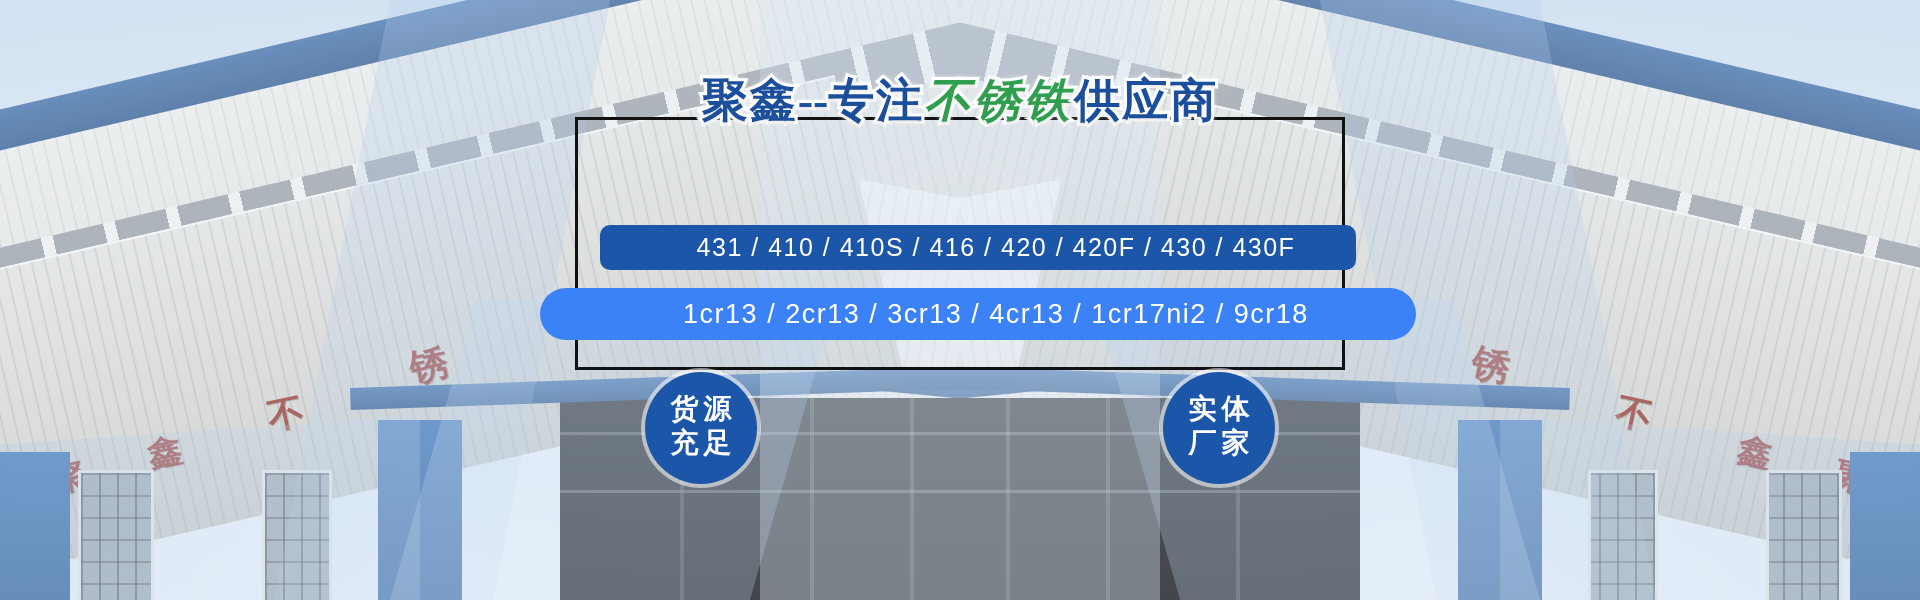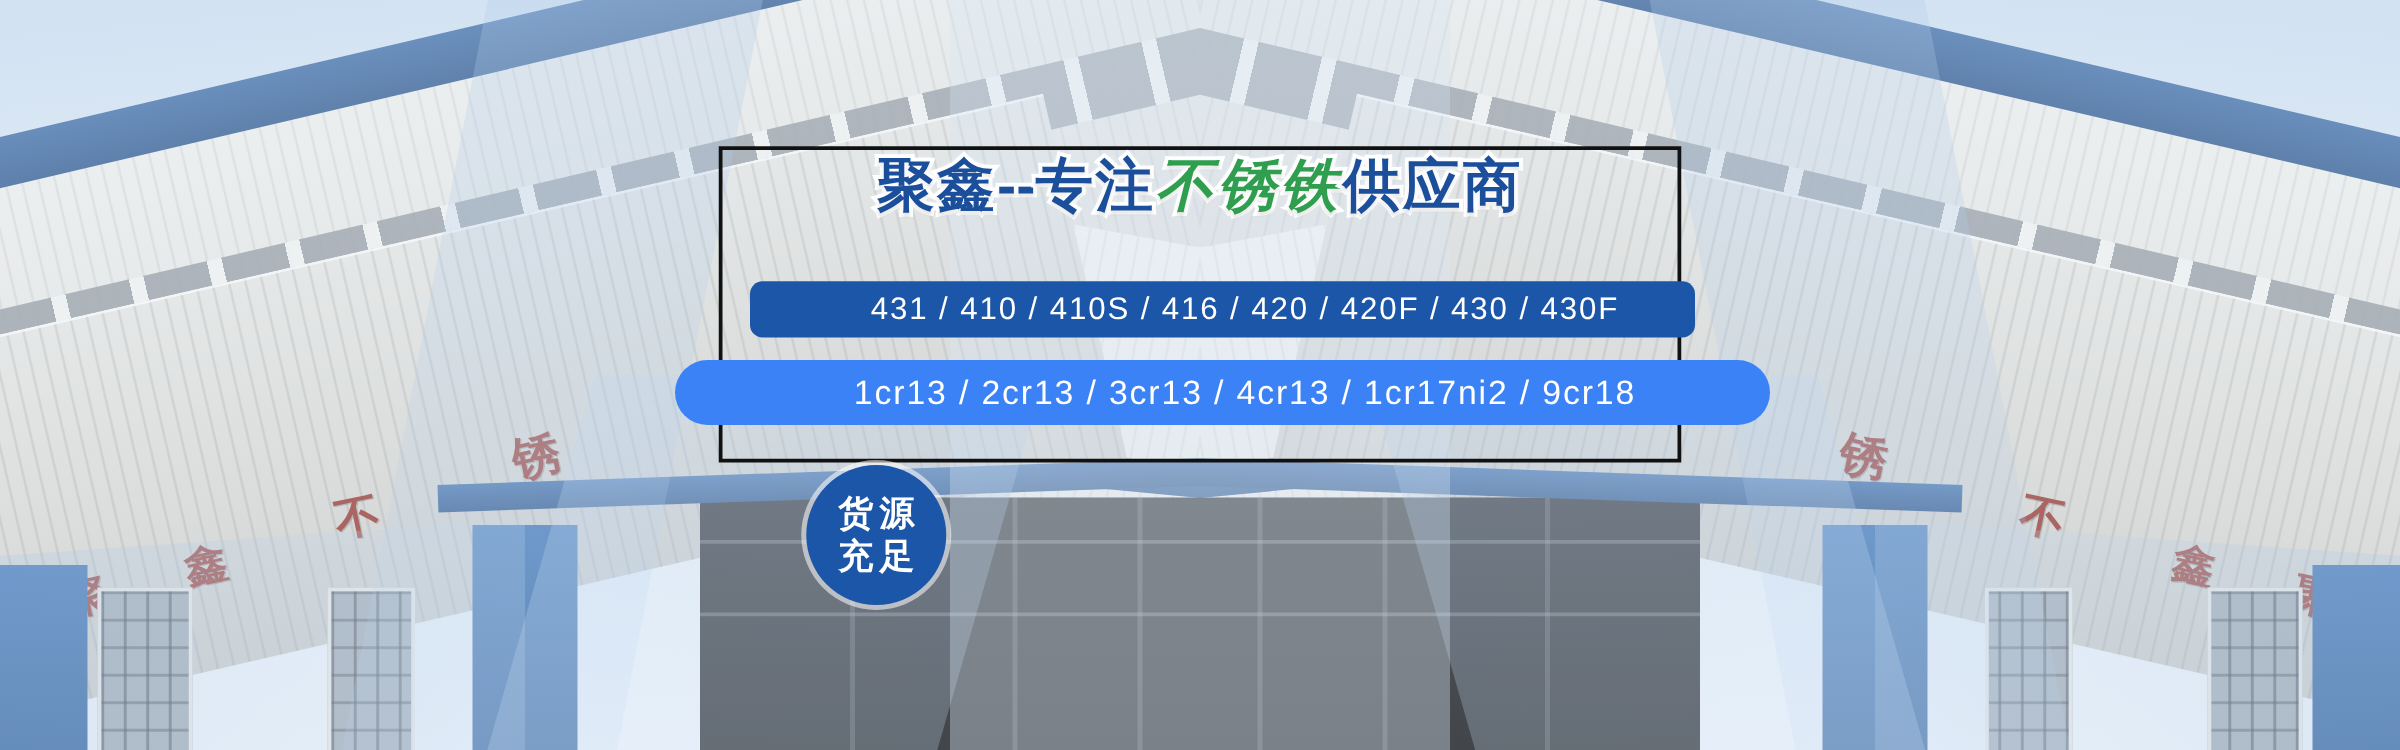--- a/index.html
+++ b/index.html
@@ -160,25 +160,24 @@
   .frame{
     position:absolute;left:575px;top:117px;width:770px;height:253px;
     border:3px solid #111;
     box-sizing:border-box;
   }
 
   .headline{
     position:absolute;left:0;right:0;top:78px;
     text-align:center;
     white-space:nowrap;
-    font-family:Liberation Sans, sans-serif;
+    font-family:Liberation Serif, serif;
     font-size:46px;font-weight:700;letter-spacing:2px;
     line-height:1;
     z-index:6;
-    margin-top:47px;
   }
   .headline .seg{
     display:inline-block;
     color:#1b4f9c;
     -webkit-text-stroke:6px #fff;
     paint-order:stroke fill;
     text-shadow:
       0 0 6px #fff, 0 0 6px #fff, 0 2px 3px rgba(0,0,0,.2);
   }
   .headline .seg.green{color:#2f9e4f;font-style:italic;letter-spacing:4px;}
@@ -207,21 +206,21 @@
   .circles{
     position:absolute;left:575px;top:368px;width:770px;height:120px;
     display:flex;align-items:center;justify-content:space-between;
     padding:0 70px;box-sizing:border-box;
     z-index:8;
   }
   .circle{
     width:112px;height:112px;border-radius:50%;
     display:flex;flex-direction:column;align-items:center;justify-content:center;
     color:#fff;font-weight:700;
-    font-family:Liberation Sans, sans-serif;
+    font-family:Liberation Mono, monospace;
     font-size:28px;line-height:1.22;letter-spacing:5px;
     text-indent:5px;
     box-shadow:0 0 0 4px rgba(255,255,255,.55);
     text-align:right;
   }
   .circle.b{background:#1c56a8;}
   .circle.g{background:#3cb372;}
   .circle span{display:block;}
 </style>
 </head>
@@ -323,16 +322,20 @@
 
     <div class="pill black">
       <span>1cr13 / 2cr13 / 3cr13 / 4cr13 / 1cr17ni2 / 9cr18</span>
     </div>
 
     <div class="circles">
       <div class="circle b">
         <span>货源</span>
         <span>充足</span>
       </div>
+      <div class="circle b">
+        <span>实体</span>
+        <span>厂家</span>
+      </div>
     </div>
 
   </div>
 </div>
 
 </body></html>

